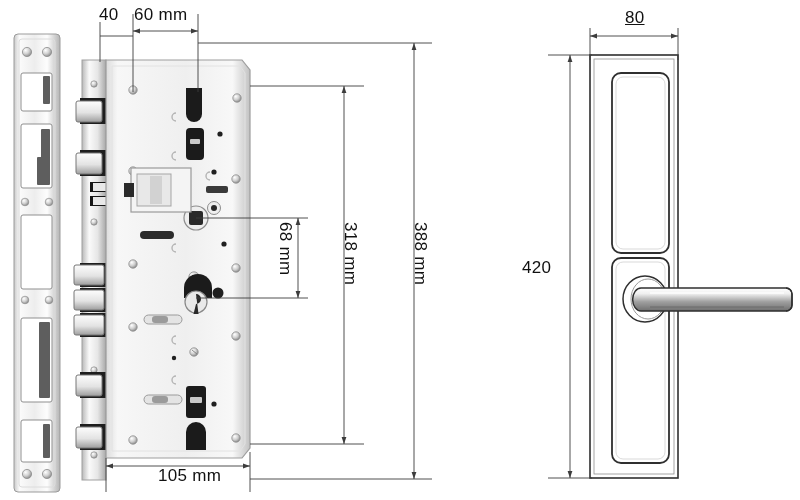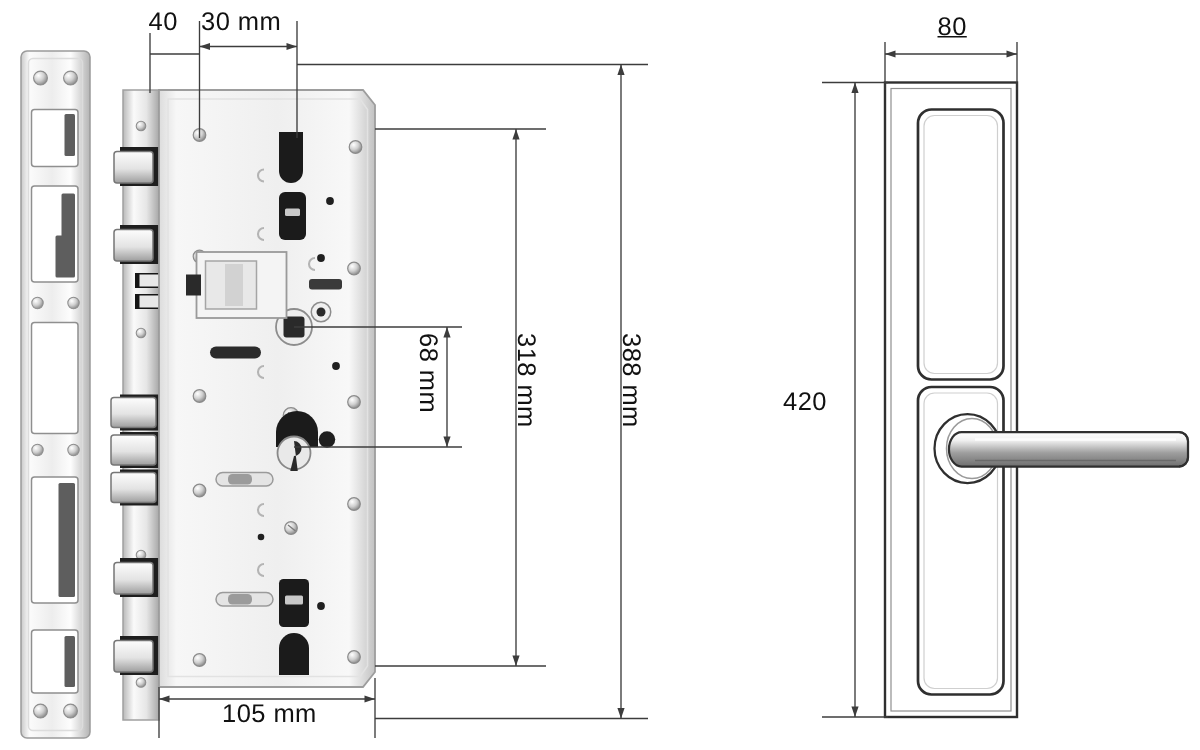--- a/index.html
+++ b/index.html
@@ -281,23 +281,23 @@
     <line x1="548" y1="55" x2="592" y2="55"></line>
     <line x1="548" y1="478" x2="592" y2="478"></line>
     <line x1="570" y1="55" x2="570" y2="478"></line>
     <path d="M570 55 l-2.4 7 h4.8 Z" fill="#3c3c3c" stroke="none"></path>
     <path d="M570 478 l-2.4 -7 h4.8 Z" fill="#3c3c3c" stroke="none"></path>
   </g>
 </svg>
 
 <div class="dimtext" style="left:99px;top:5px;">40</div>
 
-<div class="dimtext" style="left:134px;top:5px;">30 mm</div>
-
-<div class="dimtext" style="left:148px;top:466px;">105 mm</div>
+<div class="dimtext" style="left:134px;top:5px;">60 mm</div>
+
+<div class="dimtext" style="left:158px;top:466px;">105 mm</div>
 
 <div class="dimtext vert" style="left:295px;top:222px;transform:rotate(90deg);">68 mm</div>
 
 <div class="dimtext vert" style="left:360px;top:222px;transform:rotate(90deg);">318 mm</div>
 
 <div class="dimtext vert" style="left:430px;top:222px;transform:rotate(90deg);">388 mm</div>
 
 <div class="dimtext" style="left:625px;top:8px;text-decoration:underline;">80</div>
 
 <div class="dimtext" style="left:522px;top:258px;">420</div>

